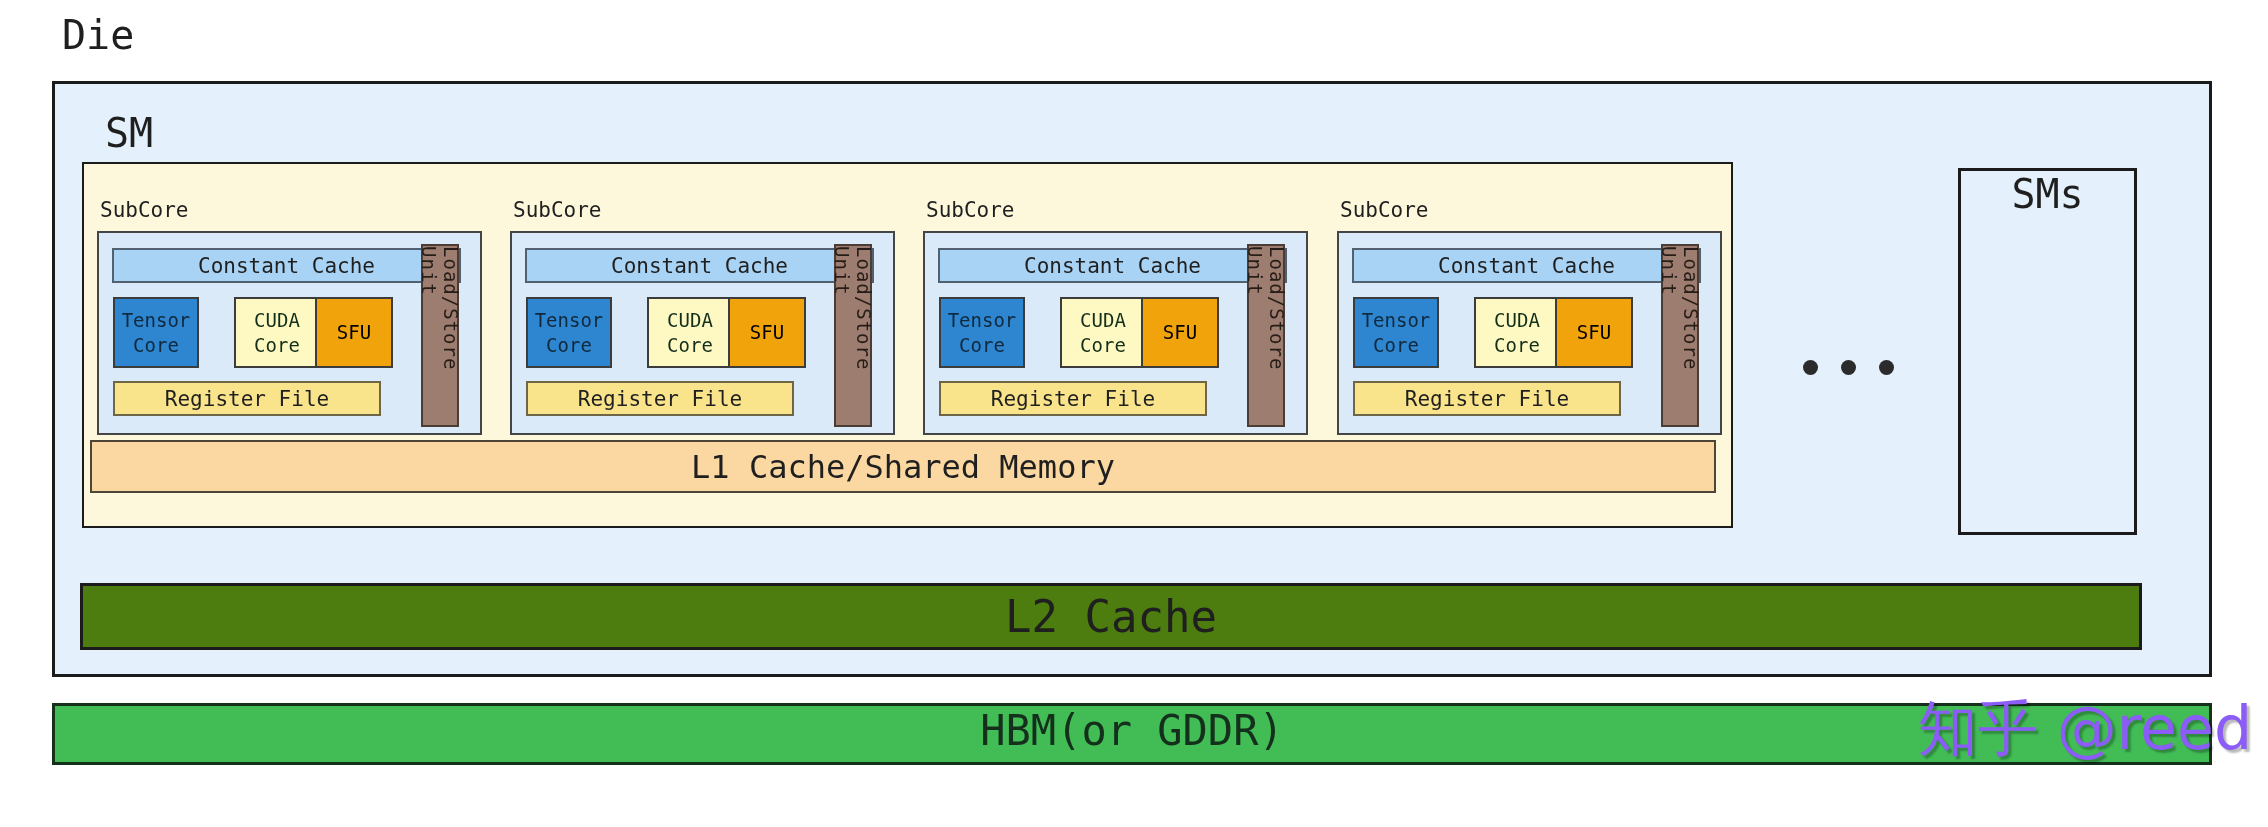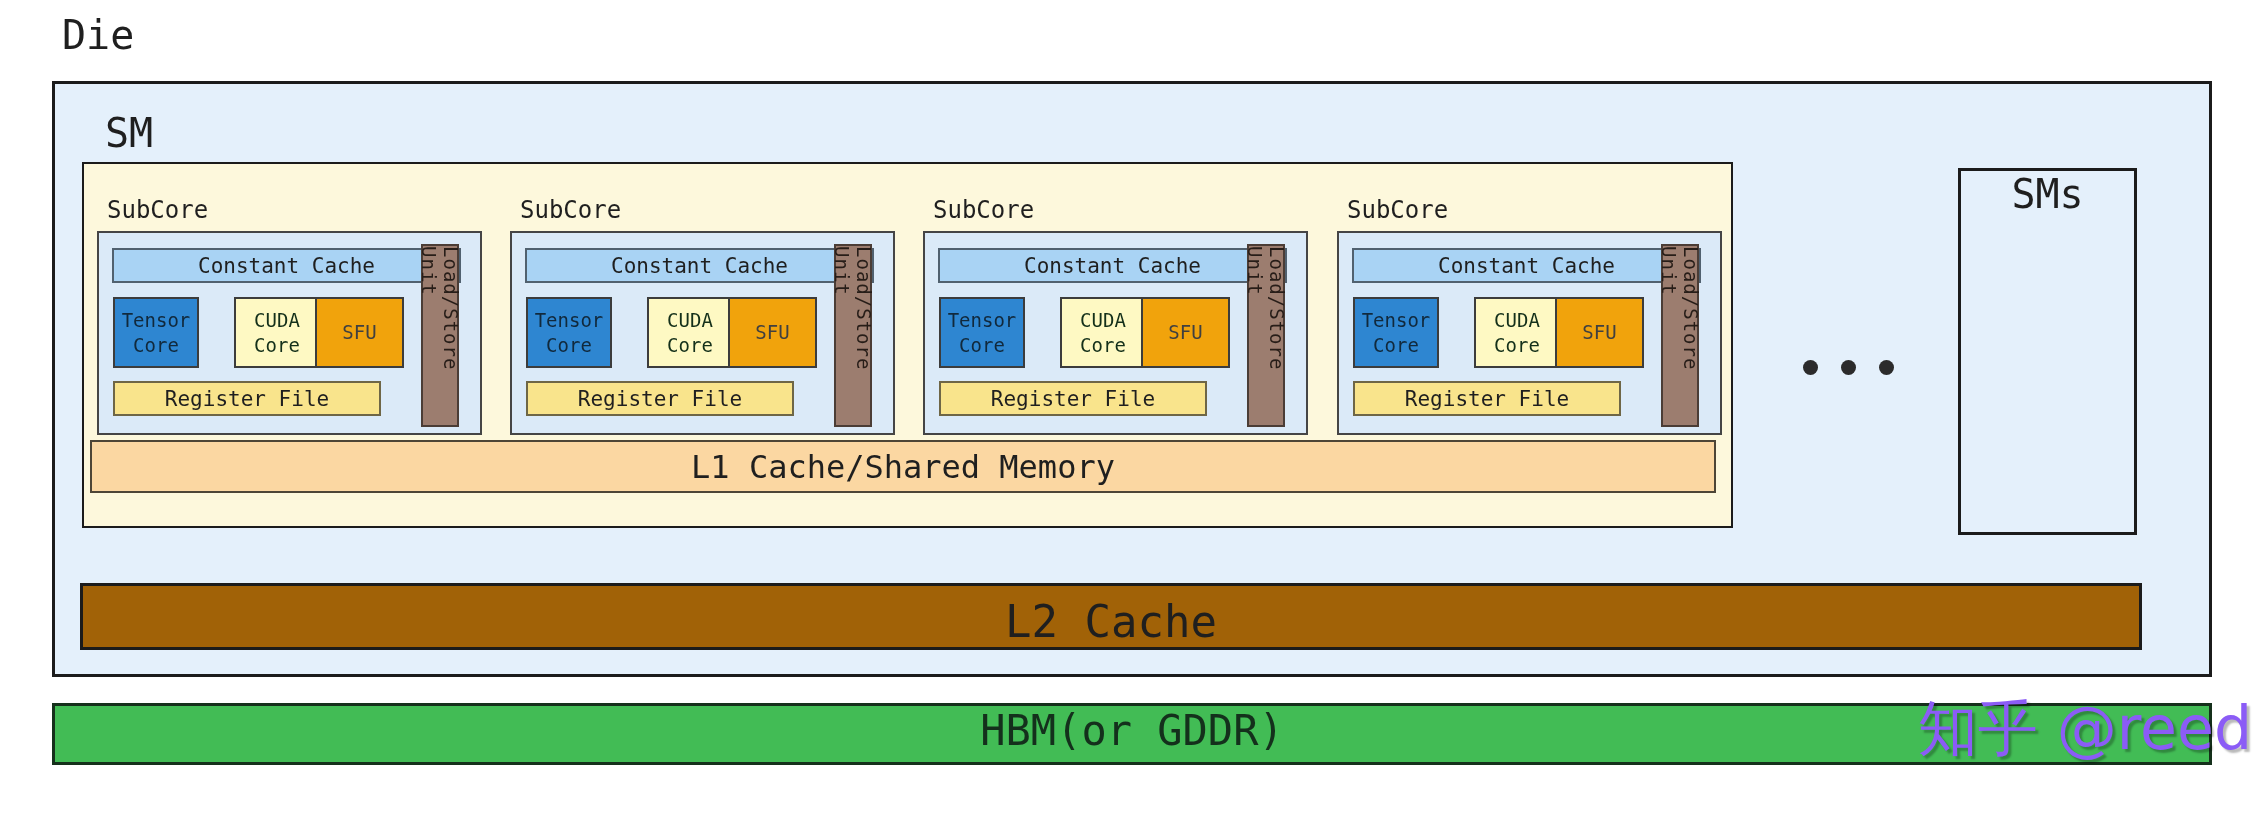--- a/index.html
+++ b/index.html
@@ -23,41 +23,41 @@
     left:27px;top:78px;width:1651px;height:366px;
     background:#fdf8dc;border:2px solid #1b1b1b;
   }
 
   .subcore-group{position:absolute;top:26px;width:385px;}
   .subcore-group:nth-child(1){left:13px;}
   .subcore-group:nth-child(2){left:426px;}
   .subcore-group:nth-child(3){left:839px;}
   .subcore-group:nth-child(4){left:1253px;}
 
-  .subcore-label{margin-left:10px;font-size:24px;line-height:40px;}
+  .subcore-label{margin-left:3px;font-size:21px;line-height:40px;}
 
   .subcore-panel{
     position:relative;margin-top:1px;width:385px;height:204px;
     background:#dbeaf8;border:2px solid #454545;box-sizing:border-box;
   }
   .constant-cache{
     position:absolute;left:13px;top:15px;width:349px;height:35px;
     background:#a9d3f4;border:2px solid #51616f;
     display:flex;align-items:center;justify-content:center;
     font-size:21px;box-sizing:border-box;
   }
   .core{
     position:absolute;top:64px;height:71px;
     display:flex;align-items:center;justify-content:center;text-align:center;
     font-size:19px;line-height:25px;white-space:pre-line;
     border:2px solid #3c3c3c;box-sizing:border-box;
   }
   .core.tensor{left:14px;width:86px;background:#2e86d1;color:#11293c;}
   .core.cuda{left:114px;width:86px;background:#fef9c3;color:#14301a;margin-left:21px;}
-  .core.sfu{left:216px;width:89px;background:#f1a30c;color:#404040;}
+  .core.sfu{left:216px;width:78px;background:#f1a30c;color:#000000;}
   .register-file{
     position:absolute;left:14px;top:148px;width:268px;height:35px;
     background:#f9e48c;border:2px solid #6e6646;
     display:flex;align-items:center;justify-content:center;
     font-size:21px;box-sizing:border-box;
   }
   .load-store{
     position:absolute;left:322px;top:11px;width:38px;height:183px;
     background:#9c7d6f;border:2px solid #4b3d36;
     display:flex;align-items:center;justify-content:center;
@@ -75,22 +75,22 @@
   .dot{width:15px;height:15px;border-radius:50%;background:#2b2b2b;}
 
   .sms-box{
     left:1903px;top:84px;width:179px;height:367px;
     border:3px solid #1b1b1b;background:transparent;
     display:flex;align-items:flex-start;justify-content:center;font-size:40px;
   }
 
   .l2-bar{
     left:25px;top:499px;width:2062px;height:67px;
-    background:#a16207;border:3px solid #1b1b1b;
-    display:flex;align-items:flex-end;justify-content:center;font-size:44px;
+    background:#4d7c0f;border:3px solid #1b1b1b;
+    display:flex;align-items:center;justify-content:center;font-size:44px;
   }
 
   .hbm-bar{
     left:52px;top:703px;width:2160px;height:62px;
     background:#42bc55;border:3px solid #15301b;
     display:flex;align-items:flex-start;justify-content:center;font-size:42px;color:#14301c;
   }
 
   .watermark{
     right:16px;top:688px;z-index:5;

